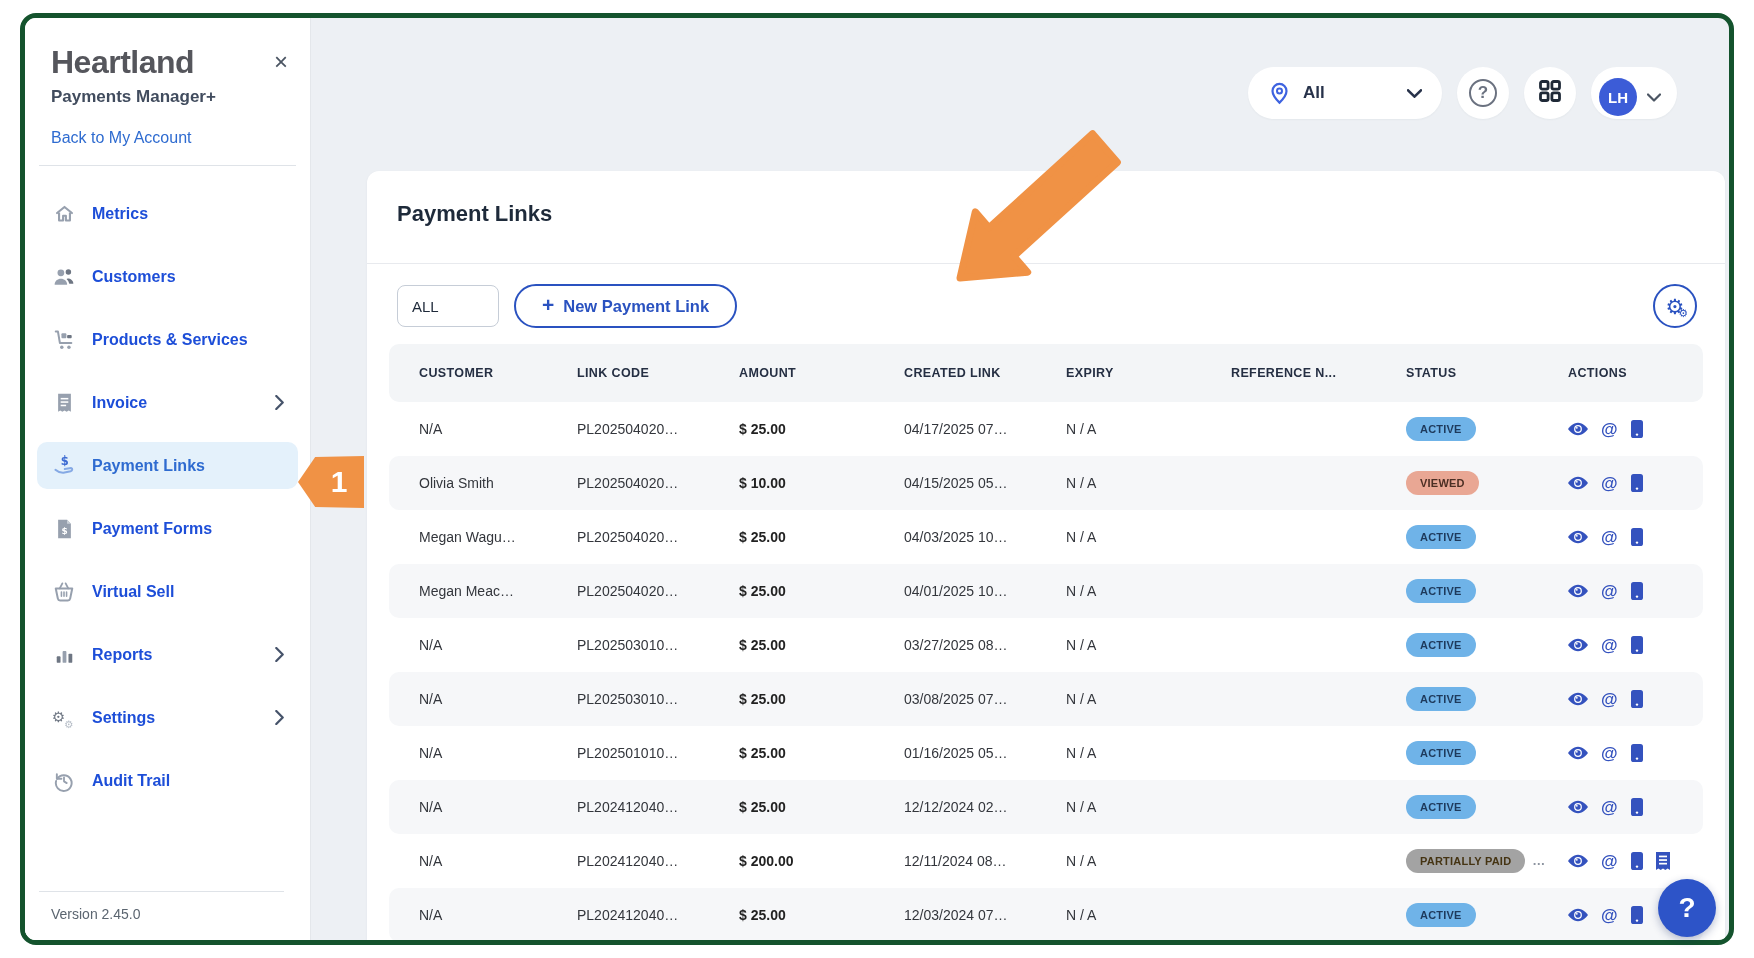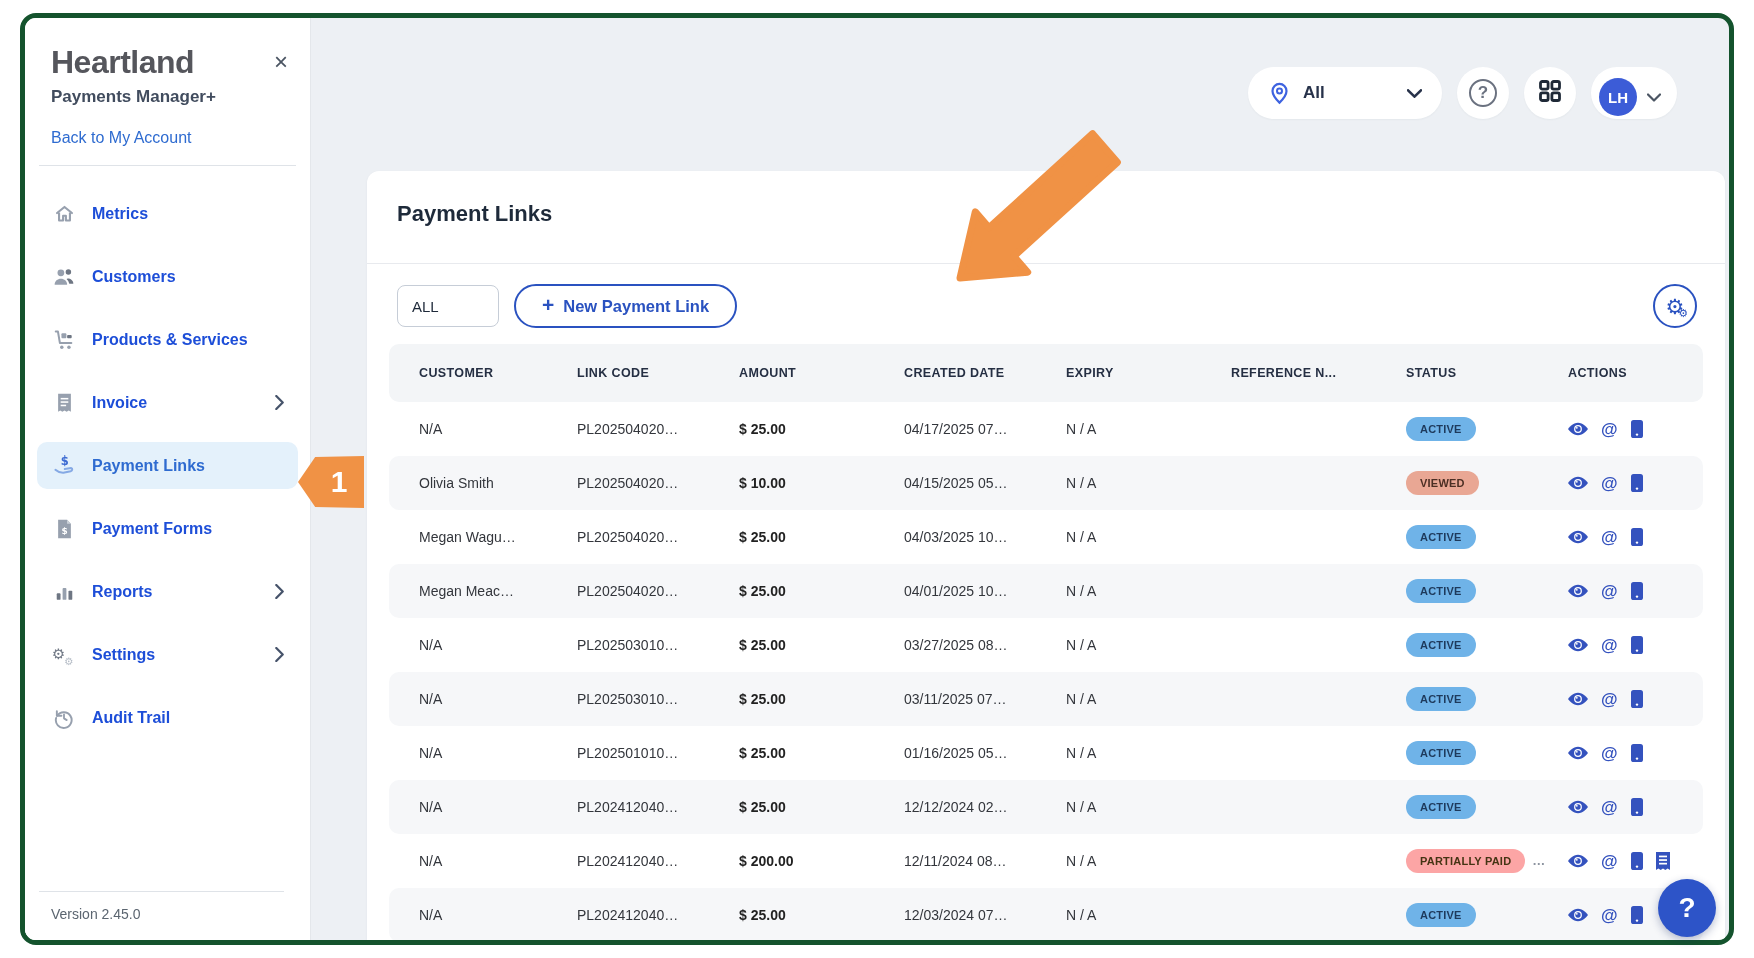--- a/index.html
+++ b/index.html
@@ -170,20 +170,30 @@
             <svg width="17" height="22" viewBox="0 0 20 24">
               <path d="M2.5 1H13l4.5 4.7V23h-15z" fill="#97a0ae"></path>
               <path d="M13 1v4.7h4.5z" fill="#ccd2da"></path>
               <text x="6.4" y="17.5" font-size="10.5" font-weight="bold" fill="#fff" font-family="DejaVu Sans,sans-serif">$</text>
             </svg>
           </span>
           <span class="s-label">Payment Forms</span>
         </div>
         <div class="side-item">
           <span class="s-icon">
+            <svg width="22" height="21" viewBox="0 0 24 22">
+              <path d="M7.4 7.6l2.8-5.4m6.4 5.4l-2.8-5.4" stroke="#97a0ae" stroke-width="2" fill="none" stroke-linecap="round"></path>
+              <path d="M3 7.8h18l-2.3 11a2.5 2.5 0 0 1-2.4 2H7.7a2.5 2.5 0 0 1-2.4-2z" fill="none" stroke="#97a0ae" stroke-width="2.2" stroke-linejoin="round"></path>
+              <path d="M9.2 11.6v4.6m2.8-4.6v4.6m2.8-4.6v4.6" stroke="#97a0ae" stroke-width="1.7" stroke-linecap="round"></path>
+            </svg>
+          </span>
+          <span class="s-label">Virtual Sell</span>
+        </div>
+        <div class="side-item">
+          <span class="s-icon">
             <svg width="19" height="20" viewBox="0 0 22 22">
               <rect x="2" y="12.5" width="4.4" height="7.5" rx="1" fill="#6e7683"></rect>
               <rect x="8.8" y="6.5" width="4.4" height="13.5" rx="1" fill="#97a0ae"></rect>
               <rect x="15.6" y="9.5" width="4.4" height="10.5" rx="1" fill="#6e7683"></rect>
             </svg>
           </span>
           <span class="s-label">Reports</span>
           <span class="s-chev">
             <svg width="9" height="15" viewBox="0 0 8 14">
               <path d="M1 1l6 6-6 6" stroke="#46536a" stroke-width="2.1" fill="none" stroke-linecap="round" stroke-linejoin="round"></path>
@@ -278,21 +288,21 @@
         <span class="gear-big">⚙</span>
         <span class="gear-small">⚙</span>
       </div>
     </div>
 
     <div class="table">
       <div class="tr thead" id="thead">
           <span class="th">CUSTOMER</span>
           <span class="th">LINK CODE</span>
           <span class="th">AMOUNT</span>
-          <span class="th">CREATED DATE</span>
+          <span class="th">CREATED LINK</span>
           <span class="th">EXPIRY</span>
           <span class="th">REFERENCE N...</span>
           <span class="th">STATUS</span>
           <span class="th">ACTIONS</span>
         </div>
       <div id="tbody">
           <div class="tr row">
             <span class="td">N/A</span>
             <span class="td">PL202504020…</span>
             <span class="td amount">$ 25.00</span>
@@ -429,21 +439,21 @@
                   <rect width="12" height="18" rx="2.6" fill="#3452be"></rect>
                   <circle cx="6" cy="14.6" r="1.2" fill="#fff"></circle>
                 </svg>
               </span>
             </span>
           </div>
           <div class="tr row even">
             <span class="td">N/A</span>
             <span class="td">PL202503010…</span>
             <span class="td amount">$ 25.00</span>
-            <span class="td">03/11/2025 07…</span>
+            <span class="td">03/08/2025 07…</span>
             <span class="td">N / A</span>
             <span class="td"></span>
             <span class="td"><span class="badge" style="background:#6fb3e8;color:#1e3a5c">ACTIVE</span></span>
             <span class="td actions">
               <span class="act">
                 <svg width="20" height="14" viewBox="0 0 24 16">
                   <path d="M12 .5C6 .5 1.6 5.9 0 8c1.6 2.1 6 7.5 12 7.5S22.4 10.1 24 8C22.4 5.9 18 .5 12 .5z" fill="#3452be"></path>
                   <circle cx="12" cy="8" r="4.7" fill="#fff"></circle>
                   <circle cx="12" cy="8" r="3.2" fill="#3452be"></circle>
                   <circle cx="10.6" cy="6.6" r="1.1" fill="#fff"></circle>
@@ -516,21 +526,21 @@
               </span>
             </span>
           </div>
           <div class="tr row">
             <span class="td">N/A</span>
             <span class="td">PL202412040…</span>
             <span class="td amount">$ 200.00</span>
             <span class="td">12/11/2024 08…</span>
             <span class="td">N / A</span>
             <span class="td"></span>
-            <span class="td"><span class="badge" style="background:#fca5a5;color:#453413">PARTIALLY PAID</span><span class="badge-suffix">…</span></span>
+            <span class="td"><span class="badge" style="background:#a3a3a3;color:#453413">PARTIALLY PAID</span><span class="badge-suffix">…</span></span>
             <span class="td actions">
               <span class="act">
                 <svg width="20" height="14" viewBox="0 0 24 16">
                   <path d="M12 .5C6 .5 1.6 5.9 0 8c1.6 2.1 6 7.5 12 7.5S22.4 10.1 24 8C22.4 5.9 18 .5 12 .5z" fill="#3452be"></path>
                   <circle cx="12" cy="8" r="4.7" fill="#fff"></circle>
                   <circle cx="12" cy="8" r="3.2" fill="#3452be"></circle>
                   <circle cx="10.6" cy="6.6" r="1.1" fill="#fff"></circle>
                 </svg>
               </span>
               <span class="act">

